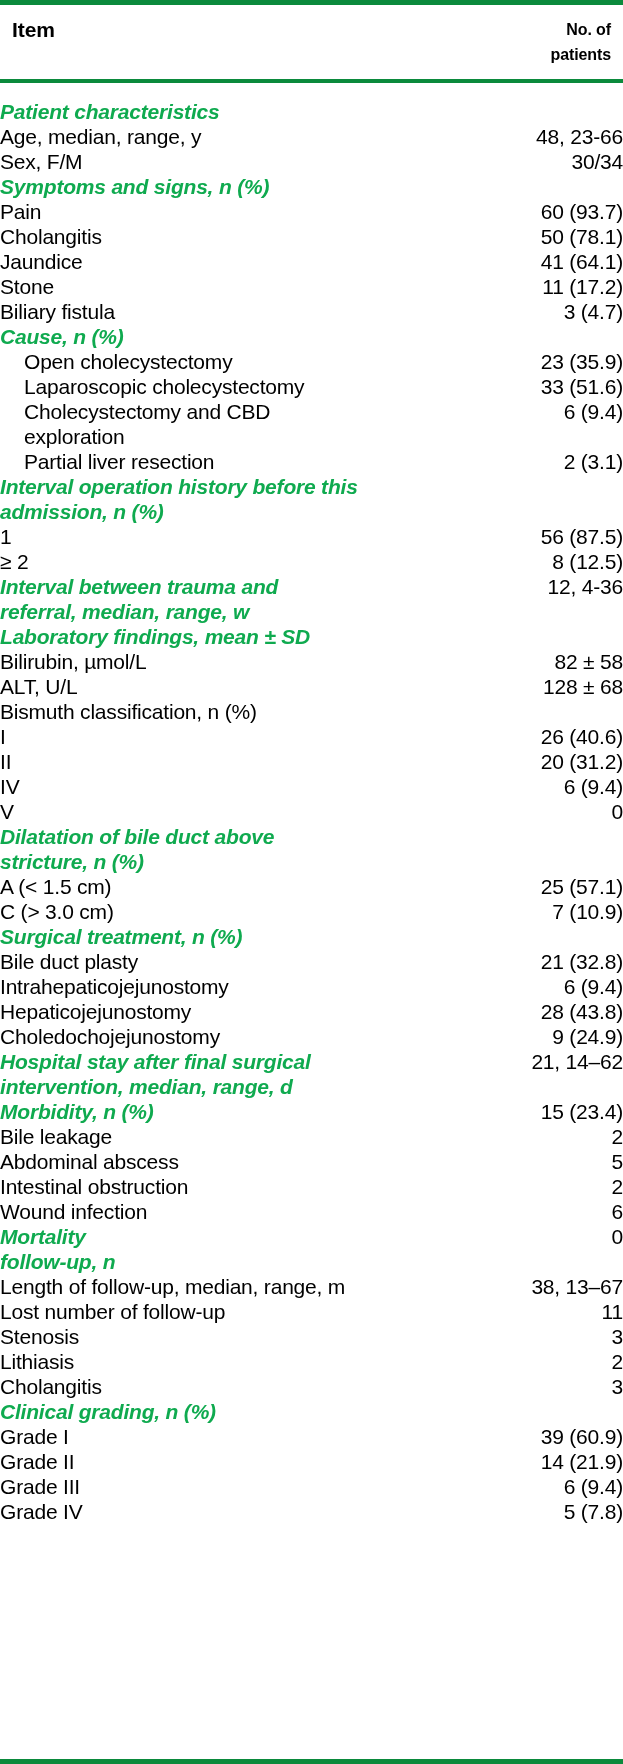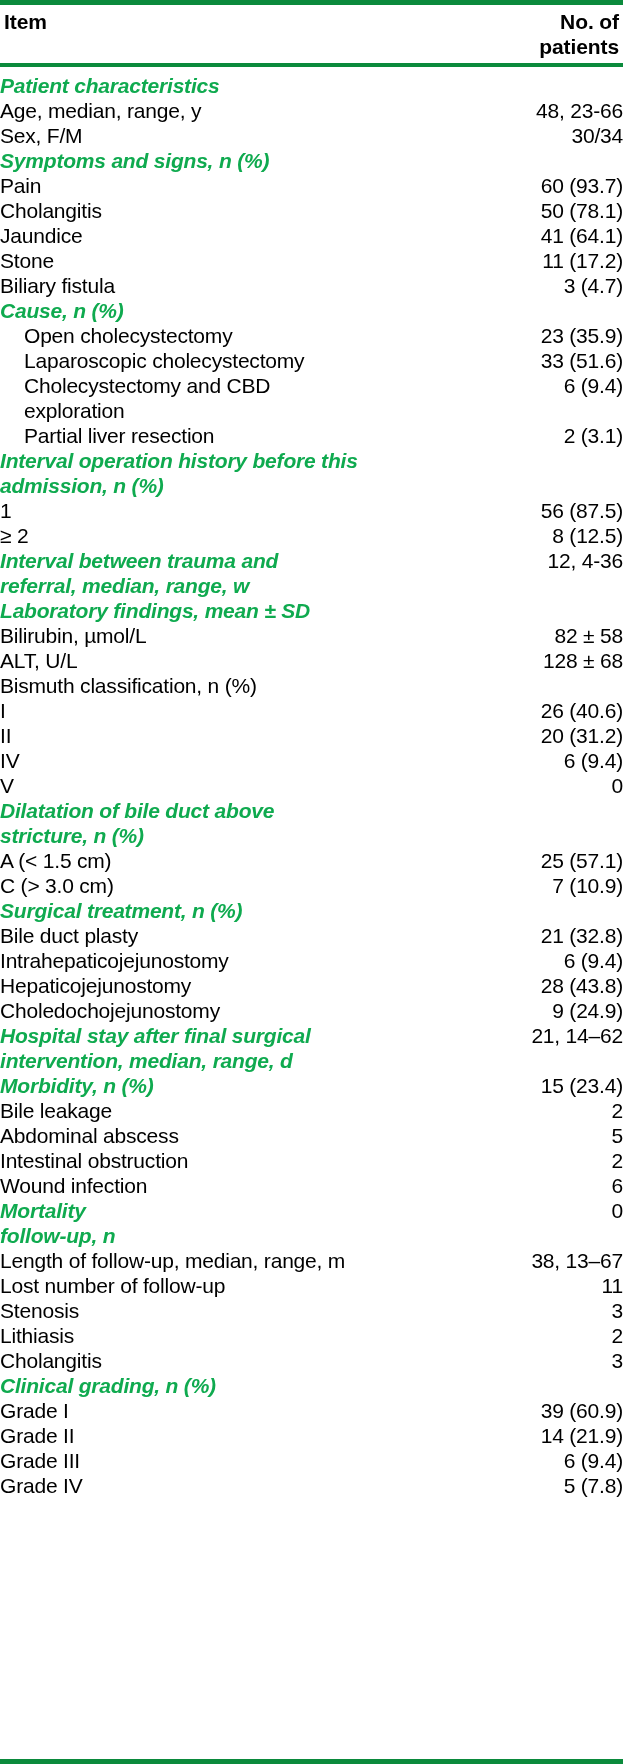--- a/index.html
+++ b/index.html
@@ -41,41 +41,41 @@
   table.tbl {
     width: 100%;
     border-collapse: collapse;
     table-layout: fixed;
   }
   table.tbl col.c1 { width: 390px; }
   table.tbl col.c2 { width: 233px; }
 
   .hdr-row td {
     vertical-align: top;
-    padding: 4px;
+    padding: 12px;
   }
   .hdr-item {
     font-size: 21px;
     font-weight: bold;
     color: #000000;
     padding: 6px 0 0 10px;
     line-height: 25px;
     letter-spacing: -0.1px;
   }
   .hdr-num {
-    font-size: 21px;
+    font-size: 16px;
     font-weight: bold;
     color: #000000;
     text-align: right;
     padding: 6px 13px 4px 0;
     line-height: 25px;
     letter-spacing: -0.1px;
   }
 
-  .body-wrap { padding-top: 6px; }
+  .body-wrap { padding-top: 16px; }
 
   tr.row td {
     padding: 0;
     vertical-align: top;
     height: 25px;
   }
   .lbl {
     font-size: 21px;
     line-height: 25px;
     color: #000000;

